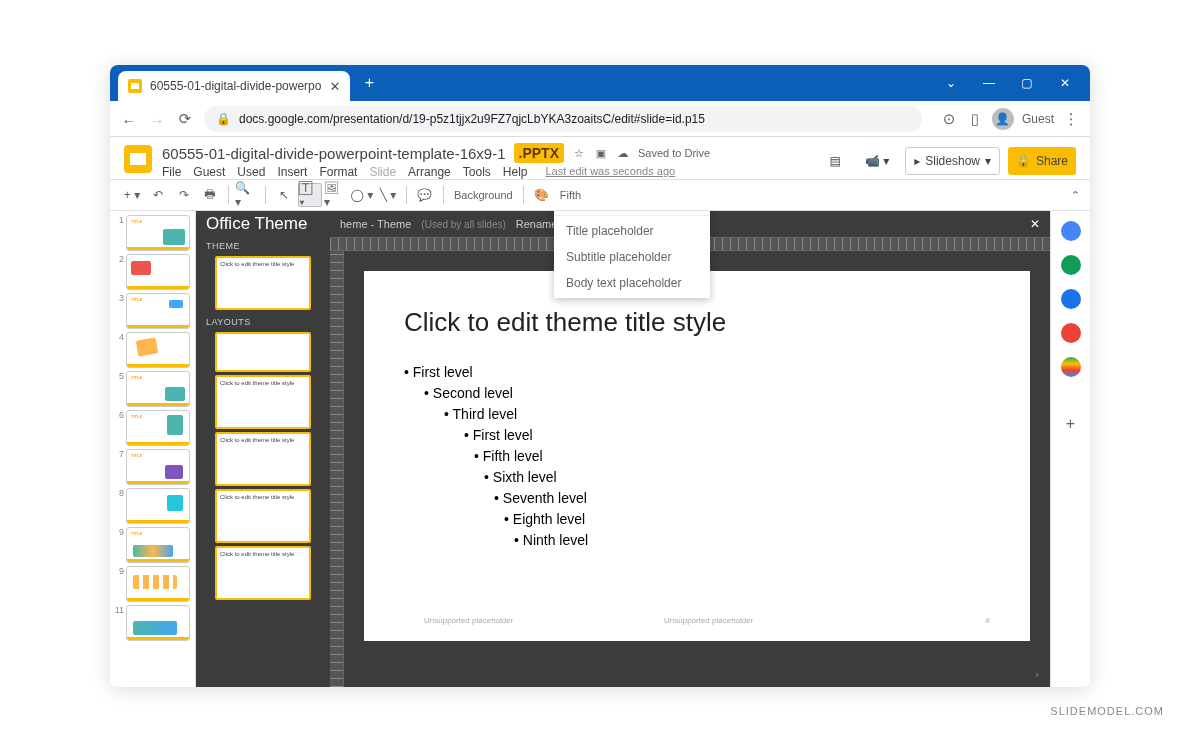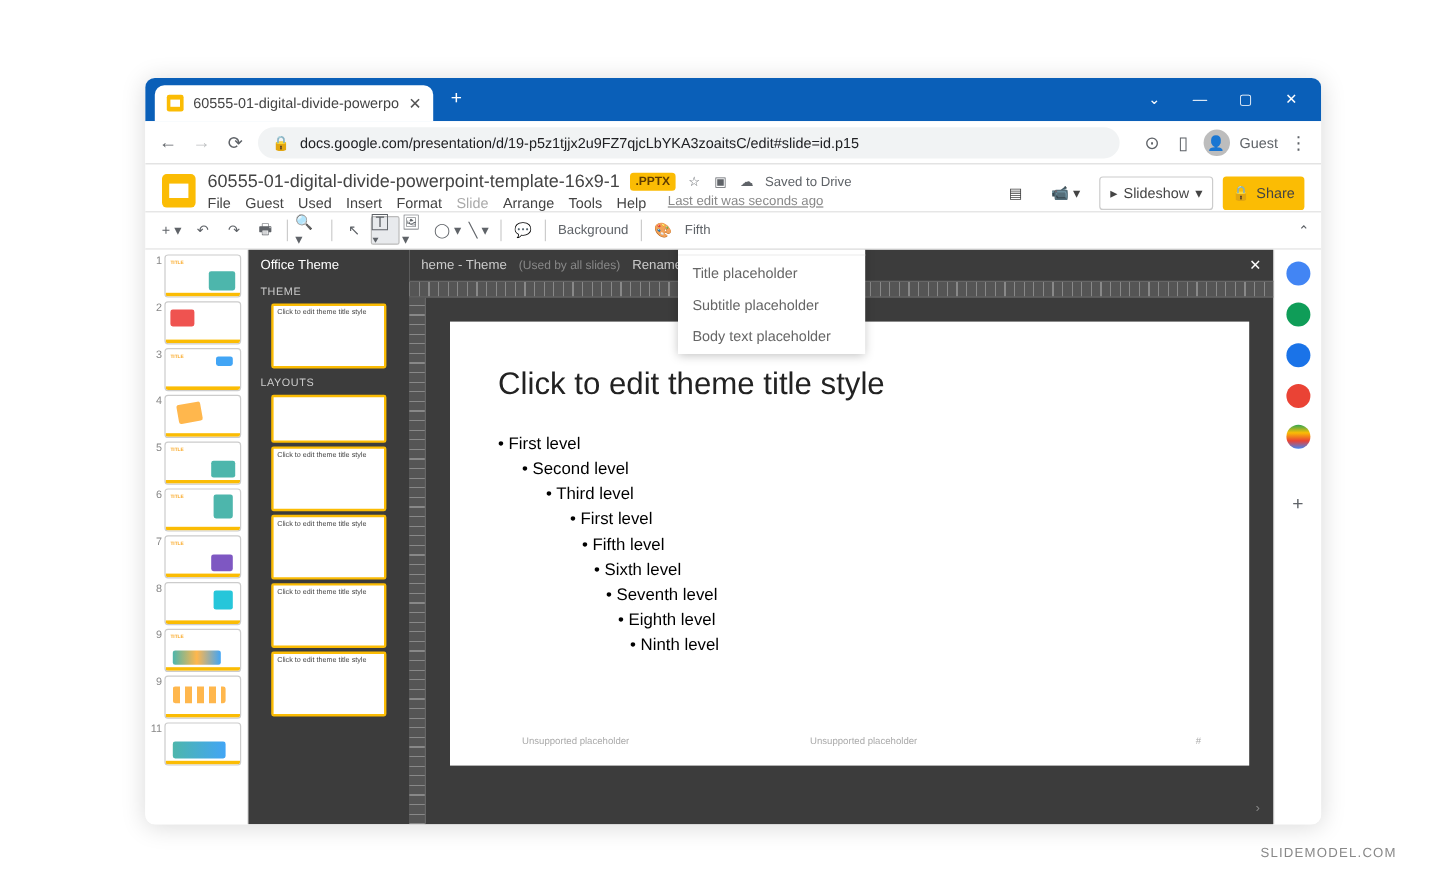--- a/index.html
+++ b/index.html
@@ -1,38 +1,38 @@
 <!DOCTYPE html>
 <html><head>
 <meta charset="utf-8">
 <style>
 *{box-sizing:border-box;margin:0;padding:0;font-family:Arial,"Helvetica Neue",sans-serif}
 body{background:#fff;width:1200px;height:743px;position:relative;overflow:hidden}
-.browser-frame{position:absolute;left:121px;top:65px;width:980px;height:622px;background:#fff;border-radius:8px;box-shadow:0 2px 20px rgba(0,0,0,.15);overflow:hidden;display:flex;flex-direction:column}
+.browser-frame{position:absolute;left:110px;top:65px;width:980px;height:622px;background:#fff;border-radius:8px;box-shadow:0 2px 20px rgba(0,0,0,.15);overflow:hidden;display:flex;flex-direction:column}
 .titlebar{height:36px;background:#0a5fb8;display:flex;align-items:center;padding:0 8px}
 .tab{background:#fff;height:30px;margin-top:6px;border-radius:8px 8px 0 0;display:flex;align-items:center;padding:0 10px;font-size:12px;color:#444;gap:8px;min-width:210px}
 .tab .fav{width:14px;height:14px;background:#fbbc04;border-radius:2px;position:relative}
 .tab .fav::after{content:"";position:absolute;left:3px;top:4px;width:8px;height:6px;background:#fff}
 .tab-close{font-size:13px;color:#555}
 .newtab{width:26px;height:26px;margin-left:6px;color:#fff;display:flex;align-items:center;justify-content:center;font-size:16px}
 .win-controls{margin-left:auto;display:flex;gap:4px;align-items:center}
 .win-btn{width:34px;height:26px;display:flex;align-items:center;justify-content:center;color:#fff;font-size:12px}
 .addrbar{height:36px;background:#fff;border-bottom:1px solid #ddd;display:flex;align-items:center;padding:0 10px;gap:10px}
 .nav-ico{width:18px;height:18px;color:#5f6368;display:flex;align-items:center;justify-content:center;font-size:15px}
 .addr-field{flex:1;height:26px;background:#f1f3f4;border-radius:13px;display:flex;align-items:center;padding:0 12px;font-size:12px;color:#202124;gap:8px}
 .addr-right{display:flex;gap:8px;align-items:center;padding-left:8px}
 .avatar{width:22px;height:22px;border-radius:50%;background:#bdbdbd;display:flex;align-items:center;justify-content:center;color:#fff;font-size:12px}
 .guest-label{font-size:12px;color:#5f6368}
 .app-header{padding:6px 14px 0;display:flex;align-items:flex-start;gap:10px}
 .slides-logo{width:28px;height:28px;background:#fbbc04;border-radius:4px;margin-top:2px;position:relative;flex-shrink:0}
 .slides-logo::after{content:"";position:absolute;left:6px;top:8px;width:16px;height:12px;background:#fff}
 .doc-meta{flex:1}
 .doc-title-row{display:flex;align-items:center;gap:8px}
 .doc-title{font-size:15px;color:#444}
-.badge-pptx{background:#fbbc04;color:#5f3b00;font-size:10px;font-weight:bold;padding:2px 5px;border-radius:3px}
+.badge-pptx{background:#fbbc04;color:#5f3b00;font-size:14px;font-weight:bold;padding:2px 5px;border-radius:3px}
 .tiny-ico{width:14px;height:14px;color:#5f6368;display:flex;align-items:center;justify-content:center;font-size:11px}
 .saved-label{font-size:11px;color:#5f6368}
 .menubar{display:flex;gap:12px;font-size:12px;color:#444;margin-top:2px}
 .menubar .disabled{color:#aaa}
 .last-edit{font-size:11px;color:#888;text-decoration:underline;margin-left:6px}
 .header-actions{display:flex;align-items:center;gap:8px;margin-top:4px}
 .ha-btn{height:28px;display:flex;align-items:center;gap:5px;padding:0 8px;border-radius:3px;font-size:12px;color:#444}
 .ha-btn.share{background:#fbbc04;font-weight:500}
 .ha-btn.border{border:1px solid #ccc}
 .toolbar{height:32px;border-top:1px solid #e0e0e0;border-bottom:1px solid #e0e0e0;display:flex;align-items:center;padding:0 10px;gap:2px}
@@ -43,21 +43,21 @@
 .collapse-arrow{margin-left:auto;font-size:11px;color:#5f6368}
 .workspace{flex:1;display:flex;overflow:hidden}
 .thumb-rail{width:86px;background:#fff;border-right:1px solid #e0e0e0;overflow-y:auto;padding:4px 2px}
 .thumb-item{display:flex;align-items:flex-start;gap:2px;margin-bottom:3px}
 .thumb-num{font-size:9px;color:#888;width:12px;text-align:right}
 .thumb-box{width:64px;height:36px;border:1px solid #ccc;border-radius:3px;background:#fff;position:relative;overflow:hidden}
 .thumb-box .stripe{position:absolute;bottom:0;left:0;right:0;height:3px;background:#fbbc04}
 .mini-title{position:absolute;top:3px;left:4px;font-size:4px;color:#f9a825;font-weight:bold}
 .mini-shape{position:absolute;background:#4db6ac;border-radius:2px}
 .theme-panel{width:134px;background:#3c3c3c;overflow-y:auto;padding-top:0;position:relative}
-.theme-header{height:26px;padding:12px 10px;display:flex;align-items:center;font-size:11px;color:#fff}
+.theme-header{height:26px;padding:12px 10px;display:flex;align-items:center;font-size:17px;color:#fff}
 .theme-section{font-size:9px;color:#ccc;padding:4px 10px 2px;letter-spacing:.5px}
 .theme-thumb{margin:3px auto;width:96px;height:54px;background:#fff;border:2px solid #fbbc04;border-radius:2px;position:relative;font-size:5px;color:#666;padding:3px;overflow:hidden}
 .theme-thumb.small{height:40px}
 .theme-thumb .tt{font-size:6px;color:#444;margin-bottom:2px}
 .canvas-area{flex:1;background:#3c3c3c;position:relative;display:flex;flex-direction:column}
 .canvas-header{height:26px;display:flex;align-items:center;padding:0 10px;gap:10px;color:#ccc;font-size:11px}
 .canvas-header .used{color:#888;font-size:10px}
 .canvas-header .rename{color:#ccc}
 .canvas-close{margin-left:auto;color:#fff;font-size:12px}
 .ruler-h{height:14px;background:#555;border-top:1px solid #666;border-bottom:1px solid #666;position:relative;overflow:hidden}

